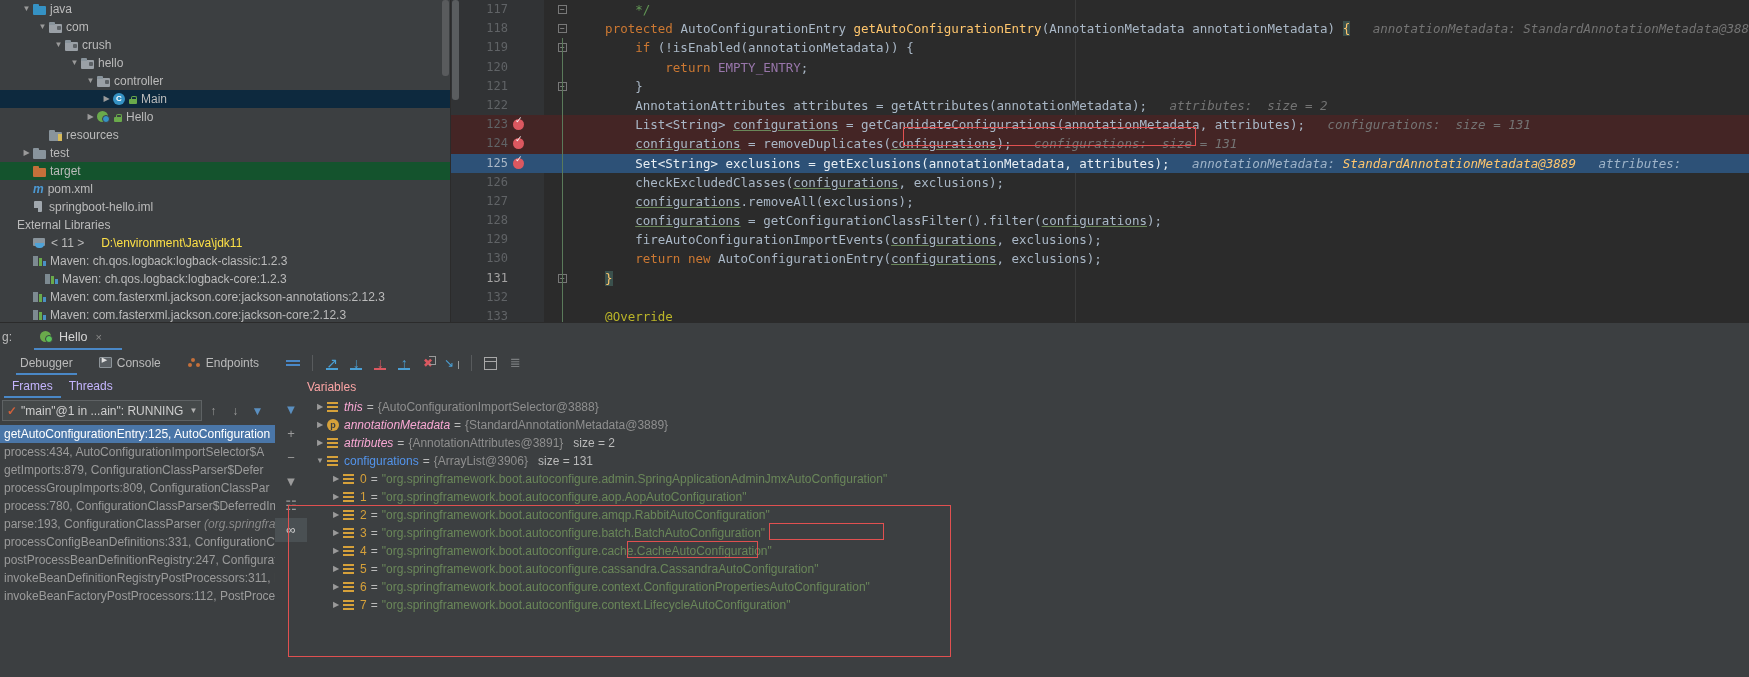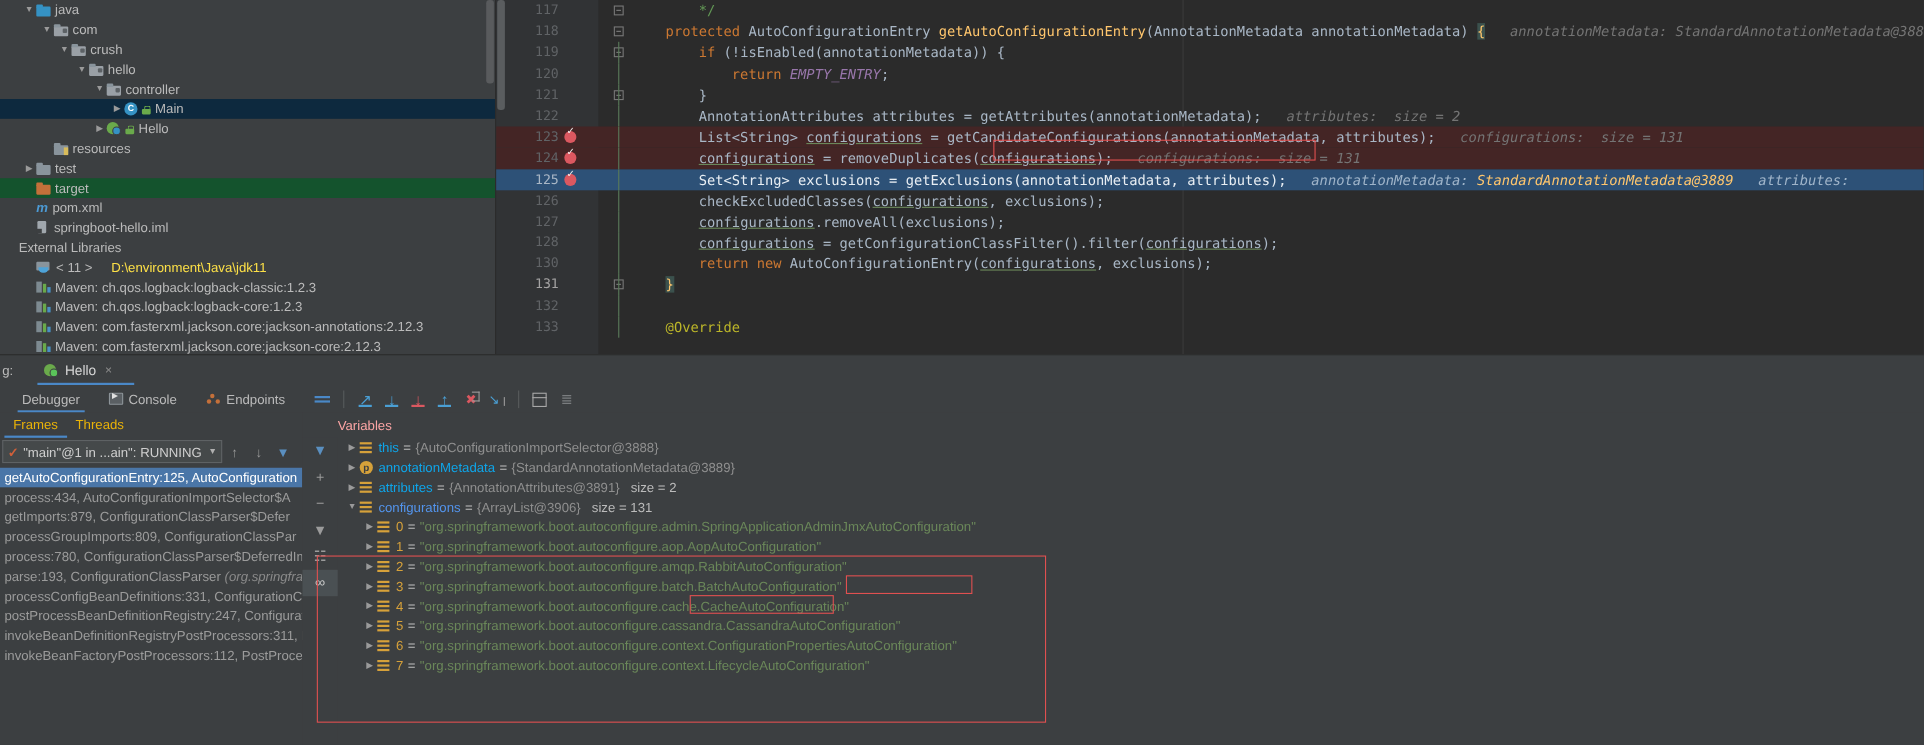--- a/index.html
+++ b/index.html
@@ -143,21 +143,21 @@
   .fold {
     position:absolute; left:107px; top:5px; width:9px; height:9px;
     border:1px solid #787878; color:#a0a0a0; font-size:8px; line-height:7px; text-align:center;
   }
   .foldline { position:absolute; left:111px; top:0; width:1px; height:19.2px; background:#5a7a5a; }
   .code-text {
     position:absolute; left:124px; top:0; white-space:pre;
     font-family:"DejaVu Sans Mono", monospace; font-size:12.5px; color:#a9b7c6;
   }
   .kw { color:#cc7832; }
-  .st { color:#9876aa; font-style:italic; }
+  .st { color:#9876aa; }
   .an { color:#bbb529; }
   .cm { color:#629755; }
   .fn { color:#ffc66d; }
   .und { text-decoration: underline; text-decoration-color:#6a8759; }
   .hint { color:#747474; font-style:italic; }
   .hintv { color:#ca9a53; font-style:italic; }
   .brace-hl { background:#3b514d; color:#ffc66d; }
   .cl.hl-blue .hint { color:#9fb4c9; }
   .cl.hl-blue .code-text { color:#e8eef3; }
   .cl.hl-blue .hintv { color:#ffc66d; }
@@ -218,21 +218,21 @@
   .arrw.red { color:#db5860; }
   .arrw.grey { color:#9b9b9b; }
   .underbar { position:absolute; left:6px; bottom:4px; width:12px; height:2px; }
   .underbar.blue { background:#4a9fd4; }
   .underbar.red { background:#db5860; }
 
   .dbg-body { position:absolute; left:0; top:53px; width:1749px; height:302px; }
 
   .frames-pane { position:absolute; left:0; top:0; width:275px; height:302px; background:#3c3f41; }
   .frames-tabs { height:23px; display:flex; align-items:center; padding-left:4px; }
-  .ftab { font-size:12px; color:#eab308; padding:0 8px; height:23px; line-height:23px; position:relative;text-align:center; }
+  .ftab { font-size:12px; color:#c4b5fd; padding:0 8px; height:23px; line-height:23px; position:relative;text-align:center; }
   .ftab.active:after { content:""; position:absolute; left:0; bottom:0; width:100%; height:2px; background:#4a88c7; }
   .thread-row { height:25px; display:flex; align-items:center; padding-left:2px; }
   .thread-combo {
     display:flex; align-items:center; height:21px; border:1px solid #5e6264; background:#45494a;
     padding:0 4px; min-width:187px;
   }
   .tick { color:#d1603a; font-size:12px; margin-right:4px; font-weight:bold; }
   .thread-text { color:#cfcfcf; font-size:12px; }
   .caret-dn { margin-left:auto; color:#b0b0b0; font-size:8px; padding-left:6px; }
   .fr-ic { width:22px; text-align:center; color:#9b9b9b; font-size:12px; }
@@ -262,21 +262,21 @@
     width:12px; height:12px; flex:0 0 12px; margin-right:5px; position:relative;
   }
   .v-ic.obj i { position:absolute; left:0; top:1px; width:11px; height:2px; background:#d6a13a; }
   .v-ic.obj i:before { content:""; position:absolute; left:0; top:4px; width:11px; height:2px; background:#d6a13a; }
   .v-ic.obj i:after { content:""; position:absolute; left:0; top:8px; width:11px; height:2px; background:#d6a13a; }
   .v-ic.param {
     border-radius:50%; background:#d6a13a; color:#3c3f41; font-size:9px;
     text-align:center; line-height:12px; font-weight:bold;
   }
   .v-name { color:#a9668a; }
-  .v-name.orange { color:#0ea5e9; }
+  .v-name.orange { color:#f9a8d4;font-style:italic; }
   .v-name.blue { color:#5394ec; }
   .v-eq { color:#bbbbbb; margin:0 4px; }
   .v-val { color:#8f8f8f; }
   .v-str { color:#6a8759; }
   .v-size { color:#bbbbbb; margin-left:10px; }
   .v-idx { color:#d6a13a; }
 </style>
 </head>
 <body>
 
@@ -384,21 +384,21 @@
             <span class="tree-label">&lt; 11 &gt;</span>
             <span class="tree-path">D:\environment\Java\jdk11</span>
           </div>
           <div class="tree-row" style="padding-left: 20px;">
             <span class="arrow blank">▶</span>
             <span class="ic ic-maven">
               <i></i>
             </span>
             <span class="tree-label">Maven: ch.qos.logback:logback-classic:1.2.3</span>
           </div>
-          <div class="tree-row" style="padding-left: 20px;">
+          <div class="tree-row" style="padding-left: 32px;">
             <span class="arrow blank">▶</span>
             <span class="ic ic-maven">
               <i></i>
             </span>
             <span class="tree-label">Maven: ch.qos.logback:logback-core:1.2.3</span>
           </div>
           <div class="tree-row" style="padding-left: 20px;">
             <span class="arrow blank">▶</span>
             <span class="ic ic-maven">
               <i></i>
@@ -430,20 +430,21 @@
           <div class="cl"><span class="ln">119</span><span class="fold">−</span><span class="foldline"></span><span class="code-text"><span>        </span><span class="kw">if </span><span>(!isEnabled(annotationMetadata)) {</span></span></div>
           <div class="cl"><span class="ln">120</span><span class="foldline"></span><span class="code-text"><span>            </span><span class="kw">return </span><span class="st">EMPTY_ENTRY</span><span>;</span></span></div>
           <div class="cl"><span class="ln">121</span><span class="fold">−</span><span class="foldline"></span><span class="code-text"><span>        }</span></span></div>
           <div class="cl"><span class="ln">122</span><span class="foldline"></span><span class="code-text"><span>        AnnotationAttributes attributes = getAttributes(annotationMetadata);</span><span class="hint">   attributes:  size = 2</span></span></div>
           <div class="cl hl-red"><span class="ln">123</span><span class="bp"></span><span class="foldline"></span><span class="code-text"><span>        List&lt;String&gt; </span><span class="und">configurations</span><span> = getCandidateConfigurations(annotationMetadata, attributes);</span><span class="hint">   configurations:  size = 131</span></span></div>
           <div class="cl hl-red"><span class="ln">124</span><span class="bp"></span><span class="foldline"></span><span class="code-text"><span>        </span><span class="und">configurations</span><span> = removeDuplicates(</span><span class="und">configurations</span><span>);</span><span class="hint">   configurations:  size = 131</span></span></div>
           <div class="cl hl-blue"><span class="ln">125</span><span class="bp"></span><span class="foldline"></span><span class="code-text"><span>        Set&lt;String&gt; exclusions = getExclusions(annotationMetadata, attributes);</span><span class="hint">   annotationMetadata: </span><span class="hintv">StandardAnnotationMetadata@3889</span><span class="hint">   attributes: </span></span></div>
           <div class="cl"><span class="ln">126</span><span class="foldline"></span><span class="code-text"><span>        checkExcludedClasses(</span><span class="und">configurations</span><span>, exclusions);</span></span></div>
           <div class="cl"><span class="ln">127</span><span class="foldline"></span><span class="code-text"><span>        </span><span class="und">configurations</span><span>.removeAll(exclusions);</span></span></div>
           <div class="cl"><span class="ln">128</span><span class="foldline"></span><span class="code-text"><span>        </span><span class="und">configurations</span><span> = getConfigurationClassFilter().filter(</span><span class="und">configurations</span><span>);</span></span></div>
+          <div class="cl"><span class="ln">129</span><span class="foldline"></span><span class="code-text"><span>        fireAutoConfigurationImportEvents(</span><span class="und">configurations</span><span>, exclusions);</span></span></div>
           <div class="cl"><span class="ln">130</span><span class="foldline"></span><span class="code-text"><span>        </span><span class="kw">return new </span><span>AutoConfigurationEntry(</span><span class="und">configurations</span><span>, exclusions);</span></span></div>
           <div class="cl cur"><span class="ln">131</span><span class="fold">−</span><span class="foldline"></span><span class="code-text"><span>    </span><span class="brace-hl">}</span></span></div>
           <div class="cl"><span class="ln">132</span><span class="foldline"></span><span class="code-text"><span></span></span></div>
           <div class="cl"><span class="ln">133</span><span class="foldline"></span><span class="code-text"><span>    </span><span class="an">@Override</span></span></div>
         </div>
     </div>
 
     <div class="redbox" style="left:903px;top:127px;width:293px;height:19px;"></div>
   </div>
 

